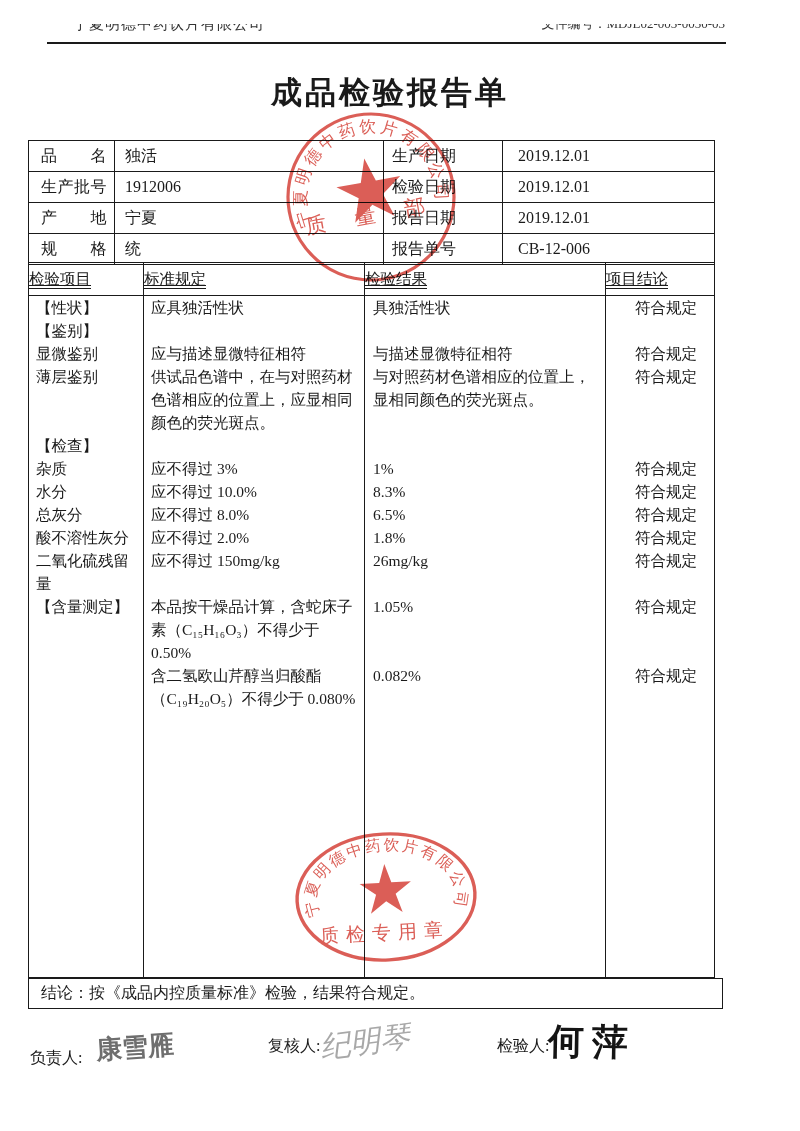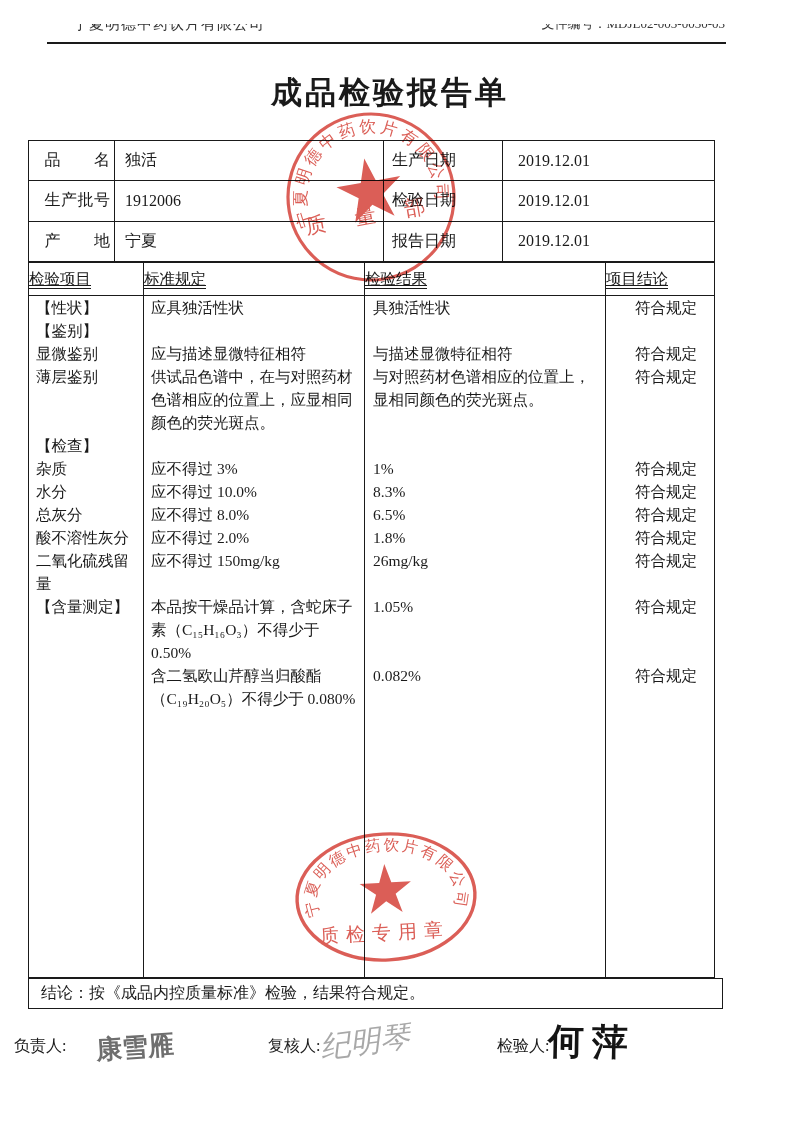--- a/index.html
+++ b/index.html
@@ -12,21 +12,21 @@
   .hdr-left{position:absolute;left:26px;top:-9px;font-size:15px;color:#333;white-space:nowrap;letter-spacing:1px;}
   .hdr-right{position:absolute;right:2px;top:-9px;font-size:13px;color:#333;white-space:nowrap;}
   .hdr-rule{position:absolute;left:47px;top:42px;width:680px;border-top:2px solid #1a1a1a;}
   
   .title{position:absolute;left:0;top:72px;width:780px;text-align:center;
     font-size:31px;font-weight:600;letter-spacing:3px;}
   
   .info-table{position:absolute;left:28px;top:140px;width:687px;height:122px;
     border-collapse:collapse;table-layout:fixed;font-size:16px;}
   .info-table td{border:1.5px solid #1a1a1a;padding:0 0 0 10px;height:30px;vertical-align:middle;}
-  .info-table td.lbl{padding-left:12px;letter-spacing:0.5px;text-align:center;}
+  .info-table td.lbl{padding-left:12px;letter-spacing:0.5px;}
   .info-table td.lbl2{padding-left:8px;}
   .info-table td.val2{padding-left:15px;}
   
   .rtable{position:absolute;left:28px;top:262px;width:687px;height:716px;
     border:1.5px solid #1a1a1a;box-sizing:border-box;font-size:15.5px;}
   .rhead{display:grid;grid-template-columns:115px 221px 241px 1fr;height:33px;
     border-bottom:1.5px solid #1a1a1a;box-sizing:border-box;}
   .rhead>div{display:flex;align-items:center;justify-content:flex-start;text-decoration:underline;}
   .rhead>div span{text-decoration:underline;text-underline-offset:4px;}
   .rbody{display:flex;flex-direction:column;height:681px;}
@@ -38,21 +38,21 @@
   .rrow .c1{padding-left:7px;}
   .rrow .c2{padding-left:7px;padding-right:6px;}
   .rrow .c3{padding-left:8px;padding-right:6px;}
   .rrow .c4{padding-left:12px;text-align:center;}
   
   .conclusion-box{position:absolute;left:28px;top:978px;width:695px;height:31px;
     border:1.5px solid #1a1a1a;box-sizing:border-box;display:flex;align-items:center;
     padding-left:12px;font-size:16px;}
   
   .sig-label{position:absolute;top:1036px;font-size:16px;}
-  .lab1{left:14px;} .lab2{left:268px;} .lab3{left:497px;}
+  .lab1{left:30px;margin-top:12px;} .lab2{left:268px;} .lab3{left:497px;}
   .sig-name{position:absolute;white-space:nowrap;}
   .sig1{left:96px;top:1030px;font-size:26px;color:#6e6e6e;transform:rotate(-4deg);font-weight:600;}
   .sig2{left:320px;top:1022px;font-size:30px;color:#a8a8a8;font-style:italic;transform:rotate(-7deg);}
   .sig3{left:548px;top:1018px;font-size:36px;color:#141414;font-weight:bold;letter-spacing:8px;transform:rotate(1deg);}
   
   .stamp{position:absolute;mix-blend-mode:multiply;opacity:0.88;}
   .stamp-top{left:268px;top:92px;}
   .stamp-bottom{left:282px;top:823px;}
   .stamp text{font-family:"Liberation Serif","DejaVu Serif",serif;}
 </style>
@@ -81,20 +81,26 @@
       <td class="lbl">生产批号</td>
       <td class="val">1912006</td>
       <td class="lbl2">检验日期</td>
       <td class="val2">2019.12.01</td>
     </tr>
     <tr>
       <td class="lbl">产　　地</td>
       <td class="val">宁夏</td>
       <td class="lbl2">报告日期</td>
       <td class="val2">2019.12.01</td>
+    </tr>
+    <tr>
+      <td class="lbl">规　　格</td>
+      <td class="val">统</td>
+      <td class="lbl2">报告单号</td>
+      <td class="val2">CB-12-006</td>
     </tr>
   </tbody>
     </table>
 
   <div class="rtable">
     <div class="rhead">
       <div class="c1">
           <span>检验项目</span>
         </div>
       <div class="c2">

